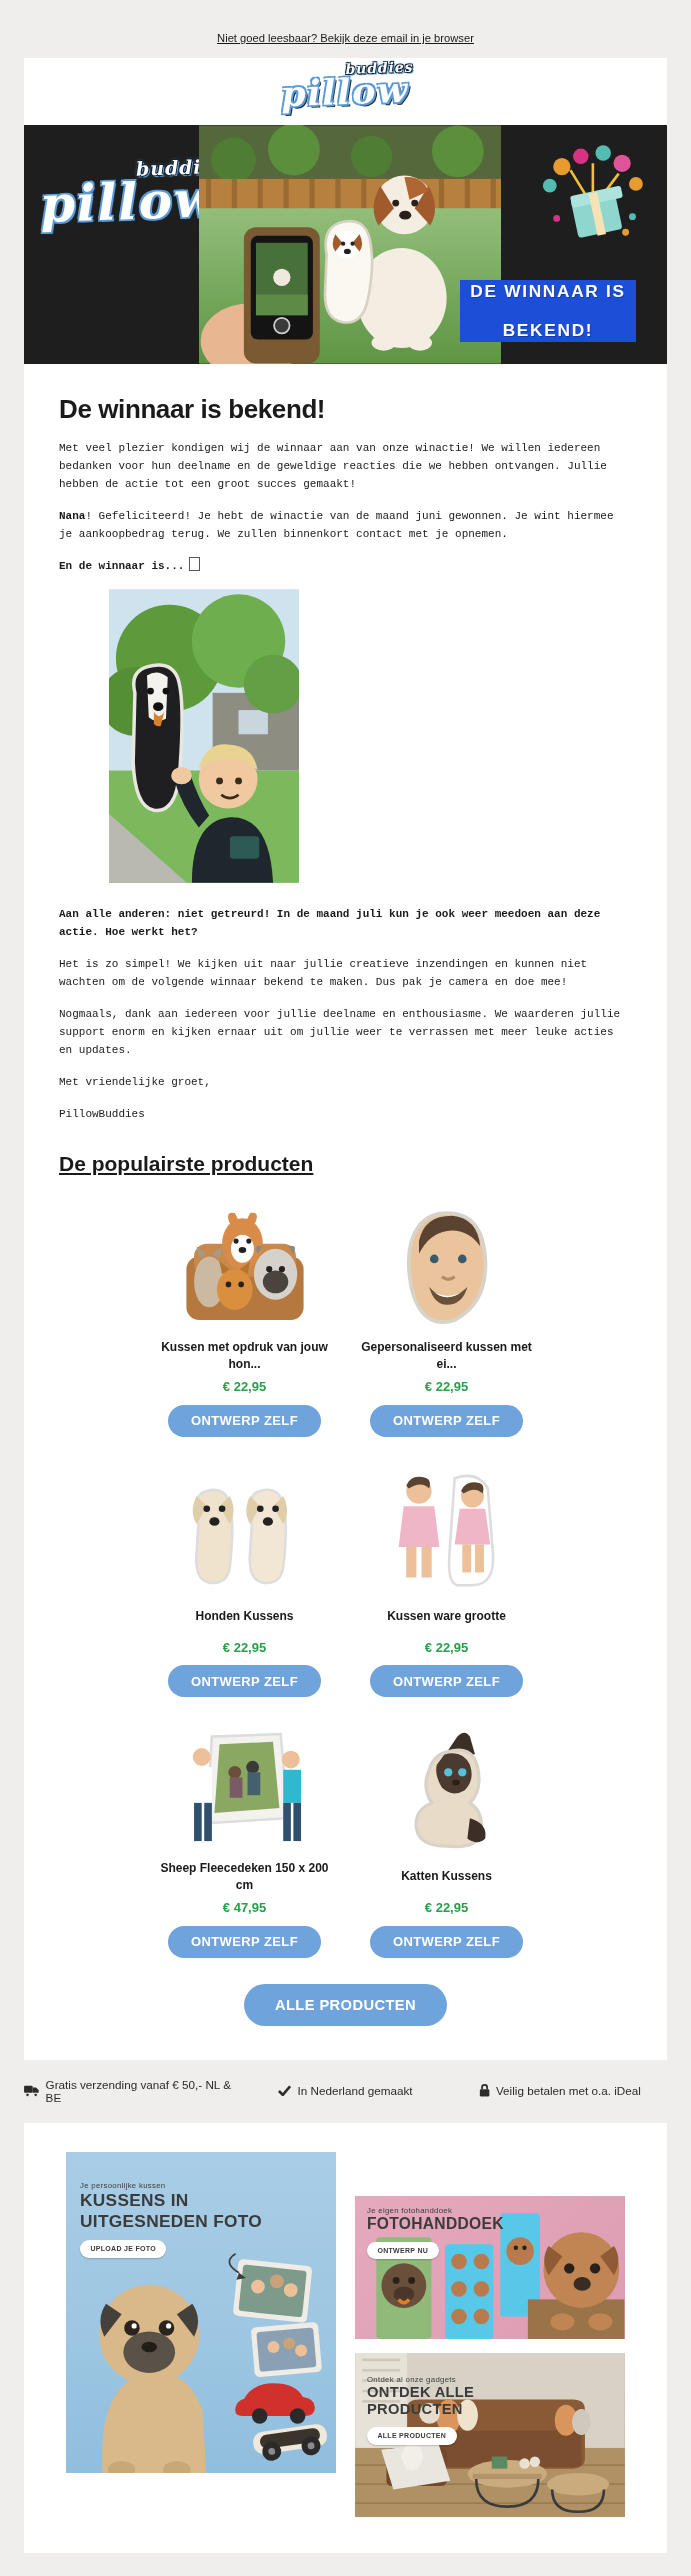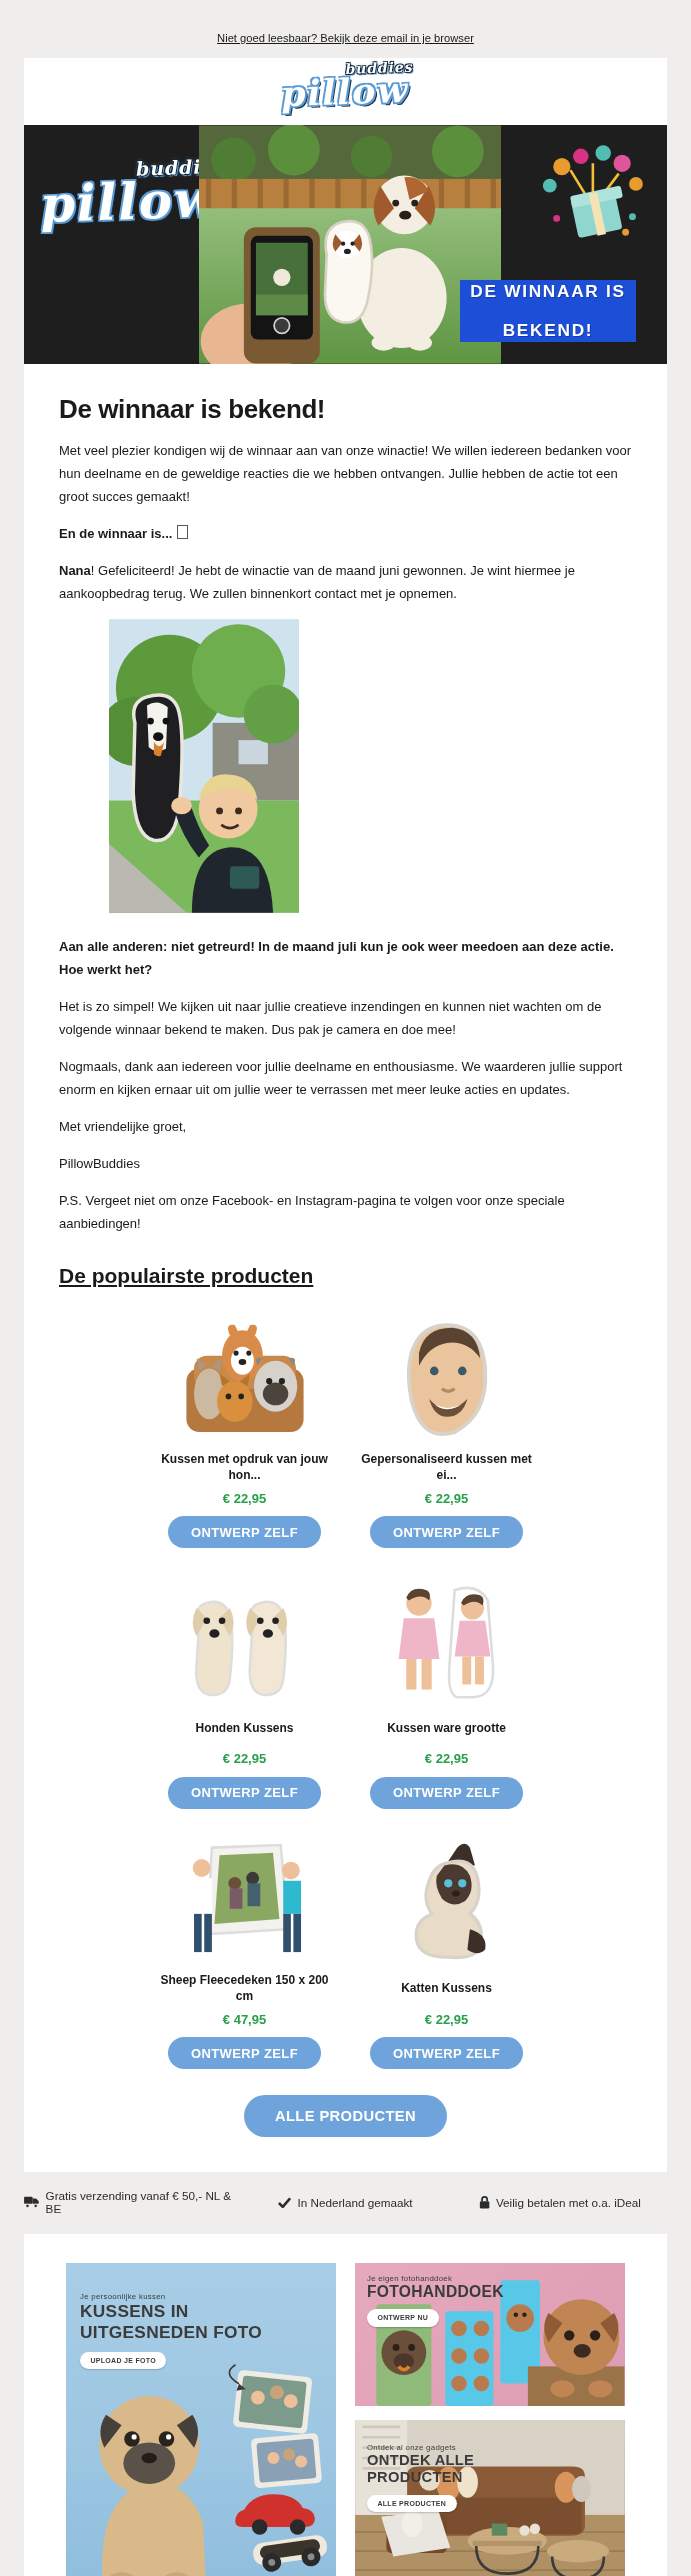--- a/index.html
+++ b/index.html
@@ -39,21 +39,21 @@
   .winner-badge{
     position:absolute; right:31px; bottom:22.5px; width:176px; height:62px;
     background:#1d4ed8; color:#ffffff; display:flex; flex-direction:column;
     align-items:center; justify-content:center; gap:18px;
     font-weight:800; font-size:17.3px; letter-spacing:1.7px; text-align:center;
     text-shadow:0.9px 0.9px 0 rgba(0,0,0,.25);
   }
   
   .content{ padding:26px 35px 26px;}
   h1{ font-size:26px; margin:3.5px 0 14px; letter-spacing:-0.4px;}
-  p{ font-size:13px; line-height:23px; margin:0 0 14px;}
+  p{ font-size:11px; line-height:18px; margin:0 0 14px;font-family:Liberation Mono, monospace;}
   .b{font-weight:700;}
   .tofu{display:inline-block; width:9.5px; height:12px; border:1.2px solid #555; margin-left:4.3px; vertical-align:-1.7px;}
   .quote-row{ display:flex; margin:8.6px 0 22.5px;}
   .quote-img{ flex:0 0 190px; margin-left:50px; height:294px; overflow:hidden;}
   .quote-text{
     flex:1; display:flex; align-items:center; justify-content:center;
     font:italic 700 17.3px "DejaVu Serif", serif; line-height:26px;
     text-align:center; padding:0 7px 0 19px;
   }
   ol{ margin:0 0 17.3px; padding-left:17.3px; font-size:13px; line-height:19px;}
@@ -83,21 +83,21 @@
   .banner .eyebrow{ font-size:7.8px; color:#3c3c3c; letter-spacing:0.3px;}
   .banner .btitle{ font-weight:800; color:#3b3b3b; letter-spacing:0.3px;}
   .banner .wpill{
     display:inline-block; background:#fff; color:#3b3b3b; font-size:7px; font-weight:700;
     letter-spacing:0.3px; border-radius:10.4px; padding:5.2px 10.4px; margin-top:8.6px;
     box-shadow:0 0.9px 1.7px rgba(0,0,0,.2);
   }
   .banner-cutout{ width:270px; height:321px; background:linear-gradient(180deg,#a9cde6 0%,#9cc6e2 60%,#90bedd 100%);}
   .banner-cutout .txt{ position:absolute; left:14px; top:29px; z-index:3;}
   .banner-cutout .btitle{ font-size:17.3px; line-height:21px;}
-  .banner-towel{ width:270px; height:143px; background:linear-gradient(135deg,#e5a9bd 0%,#dd9cb3 100%);}
+  .banner-towel{ width:270px; height:143px; background:linear-gradient(135deg,#e5a9bd 0%,#dd9cb3 100%);margin-top:44px;}
   .banner-towel .txt{ position:absolute; left:12px; top:10.4px; z-index:3;}
   .banner-towel .btitle{ font-size:15.6px;}
   .banner-all{ width:270px; height:164px; background:linear-gradient(180deg,#cfc4b4 0%,#b9a58d 55%,#a98e6f 100%);}
   .banner-all .txt{ position:absolute; left:12px; top:22.5px; z-index:3;}
   .banner-all .btitle{ font-size:14.7px; line-height:17.3px;}
   .banner svg.scene{ position:absolute; inset:0; z-index:1;}
 </style>
 </head>
 <body>
 
@@ -207,22 +207,22 @@
       </svg>
       <div class="winner-badge">
         <span>DE WINNAAR IS</span>
         <span>BEKEND!</span>
       </div>
     </div>
 
     <div class="content">
       <h1>De winnaar is bekend!</h1>
       <p>Met veel plezier kondigen wij de winnaar aan van onze winactie! We willen iedereen bedanken voor hun deelname en de geweldige reacties die we hebben ontvangen. Jullie hebben de actie tot een groot succes gemaakt!</p>
+      <p><span class="b">Nana</span><span>! Gefeliciteerd! Je hebt de winactie van de maand juni gewonnen. Je wint hiermee je aankoopbedrag terug. We zullen binnenkort contact met je opnemen.</span></p>
       <p><span class="b">En de winnaar is...</span><span class="tofu"></span></p>
-      <p><span class="b">Nana</span><span>! Gefeliciteerd! Je hebt de winactie van de maand juni gewonnen. Je wint hiermee je aankoopbedrag terug. We zullen binnenkort contact met je opnemen.</span></p>
 
       <div class="quote-row">
         <div class="quote-img">
           <svg width="190" height="294" viewBox="0 0 220 340">
             <rect width="220" height="340" fill="#cfe3ee"></rect>
             <rect x="120" y="120" width="100" height="90" fill="#8e8d82"></rect>
             <rect x="150" y="140" width="34" height="28" fill="#c9d6dd"></rect>
             <circle cx="70" cy="80" r="62" fill="#5c9a3c"></circle>
               <circle cx="150" cy="60" r="54" fill="#6fae4e"></circle>
             <circle cx="30" cy="130" r="40" fill="#548f36"></circle>
@@ -252,21 +252,20 @@
             </g>
           </svg>
         </div>
       </div>
 
       <p class="b">Aan alle anderen: niet getreurd! In de maand juli kun je ook weer meedoen aan deze actie. Hoe werkt het?</p>
       <p>Het is zo simpel! We kijken uit naar jullie creatieve inzendingen en kunnen niet wachten om de volgende winnaar bekend te maken. Dus pak je camera en doe mee!</p>
       <p>Nogmaals, dank aan iedereen voor jullie deelname en enthousiasme. We waarderen jullie support enorm en kijken ernaar uit om jullie weer te verrassen met meer leuke acties en updates.</p>
       <p>Met vriendelijke groet,</p>
       <p>PillowBuddies</p>
-      <p>P.S. Vergeet niet om onze Facebook- en Instagram-pagina te volgen voor onze speciale aanbiedingen!</p>
 
       <h2>De populairste producten</h2>
       <div class="grid">
 
         <div class="prod">
           <div class="prod-img">
             <svg width="130" height="121" viewBox="0 0 100 95">
               <rect x="4" y="38" width="92" height="50" rx="10" fill="#b5793f"></rect>
               <rect x="10" y="28" width="80" height="26" rx="10" fill="#c8894c"></rect>
               <path d="M38 12 Q34 2 42 4 L46 12 Z" fill="#d98c4a"></path>

